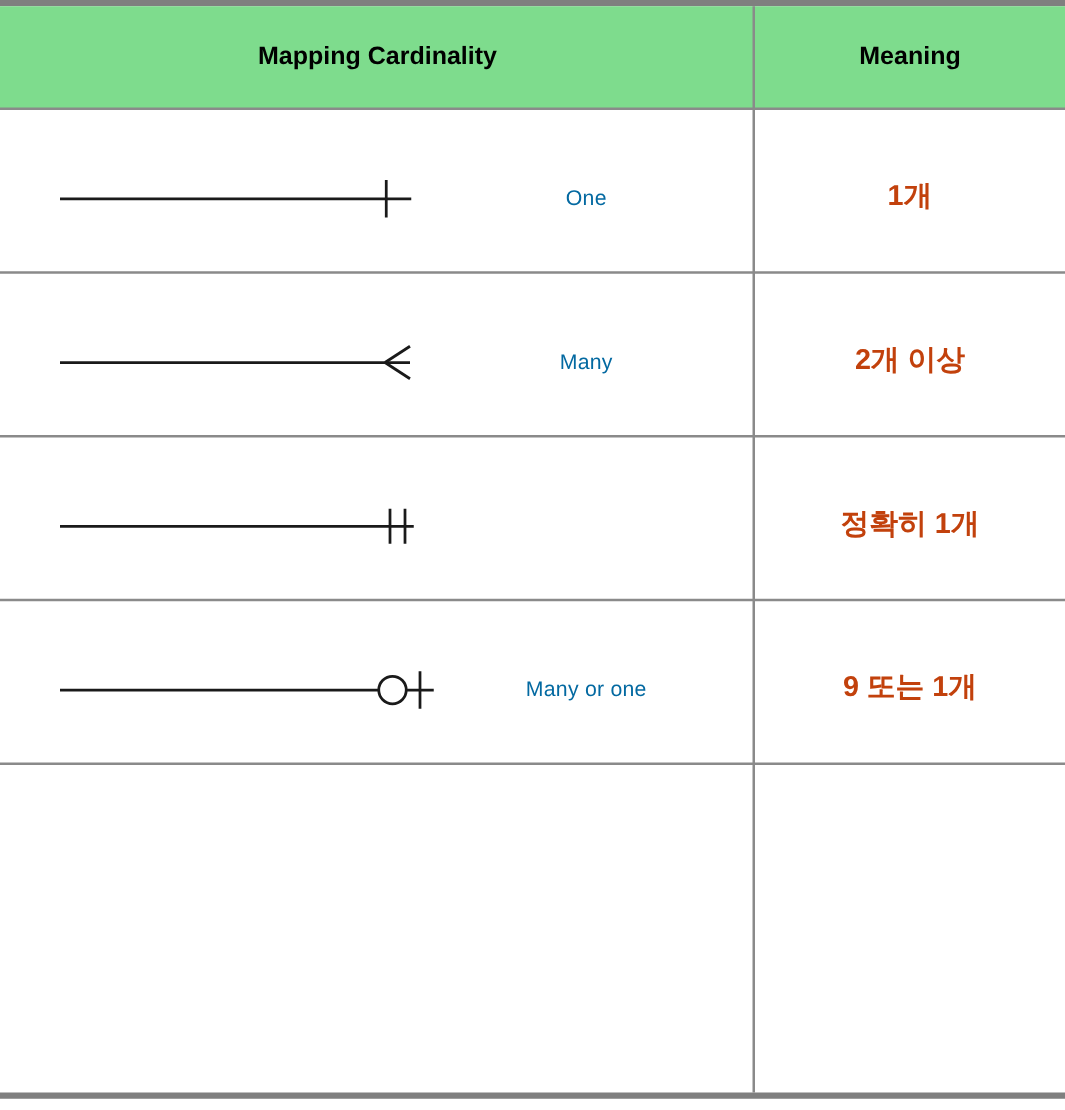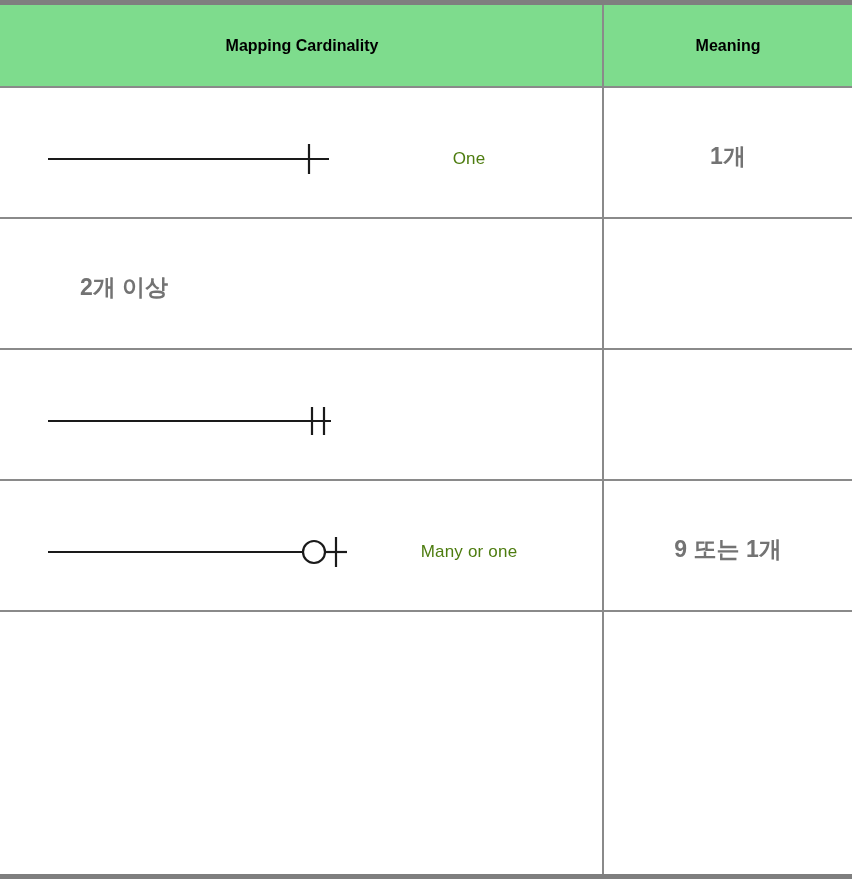--- a/index.html
+++ b/index.html
@@ -33,21 +33,21 @@
   .table { position: absolute; top: 5px; left: 0; width: 852px; }
 
   .header-row {
     display: flex;
     height: 83px;
     background: #7edc8d;
     border-bottom: 2px solid #8a8a8a;
   }
   .header-cell {
     display: flex; align-items: center; justify-content: center;
-    font-size: 16px; font-weight: bold; color: #000000;
+    font-size: 20px; font-weight: bold; color: #000000;
   }
   .header-cell.left  { width: 604px; }
   .header-cell.right { width: 248px; }
 
   .row {
     display: flex;
     height: 131px;
     border-bottom: 2px solid #8a8a8a;
   }
   .row.last { border-bottom: none; }
@@ -63,32 +63,32 @@
     width: 302px; height: 64px;
   }
   .sym svg { display: block; width: 302px; height: 64px; }
   .sym-label {
     position: absolute;
     left: 340px; width: 258px;
     top: calc(50% + 6px);
     transform: translateY(-50%);
     text-align: center;
     font-size: 17px;
-    color: #4d7c0f;
+    color: #0369a1;
     letter-spacing: 0.2px;
     white-space: nowrap;
   }
 
   .meaning-cell {
     width: 248px;
     display: flex; align-items: center; justify-content: center;
     padding-top: 8px;
     font-size: 23px;
     font-weight: bold;
-    color: #737373;
+    color: #c2410c;
     white-space: nowrap;
   }
 </style>
 </head>
 <body>
 
 <div class="canvas">
   <div class="topbar"></div>
 
   <div class="table">
@@ -105,33 +105,44 @@
               <line x1="0" y1="32" x2="281" y2="32"></line>
               <line x1="261" y1="17" x2="261" y2="47"></line>
             </svg>
           </span>
         <div class="sym-label">One</div>
       </div>
       <div class="meaning-cell">1개</div>
     </div>
 
     <div class="row">
+      <div class="sym-cell">
+        <span class="sym">
+            <svg viewBox="0 0 302 64" xmlns="http://www.w3.org/2000/svg" fill="none" stroke="#1a1a1a" stroke-width="2.2">
+              <line x1="0" y1="32" x2="280" y2="32"></line>
+              <line x1="260" y1="32" x2="280" y2="19"></line>
+              <line x1="260" y1="32" x2="280" y2="45"></line>
+            </svg>
+          </span>
+        <div class="sym-label">Many</div>
+      </div>
       <div class="meaning-cell">2개 이상</div>
     </div>
 
     <div class="row">
       <div class="sym-cell">
         <span class="sym">
             <svg viewBox="0 0 302 64" xmlns="http://www.w3.org/2000/svg" fill="none" stroke="#1a1a1a" stroke-width="2.2">
               <line x1="0" y1="32" x2="283" y2="32"></line>
               <line x1="264" y1="18" x2="264" y2="46"></line>
               <line x1="276" y1="18" x2="276" y2="46"></line>
             </svg>
           </span>
       </div>
+      <div class="meaning-cell">정확히 1개</div>
     </div>
 
     <div class="row">
       <div class="sym-cell">
         <span class="sym">
             <svg viewBox="0 0 302 64" xmlns="http://www.w3.org/2000/svg" fill="none" stroke="#1a1a1a" stroke-width="2.2">
               <line x1="0" y1="32" x2="255" y2="32"></line>
               <circle cx="266" cy="32" r="11"></circle>
               <line x1="277" y1="32" x2="299" y2="32"></line>
               <line x1="288" y1="17" x2="288" y2="47"></line>

